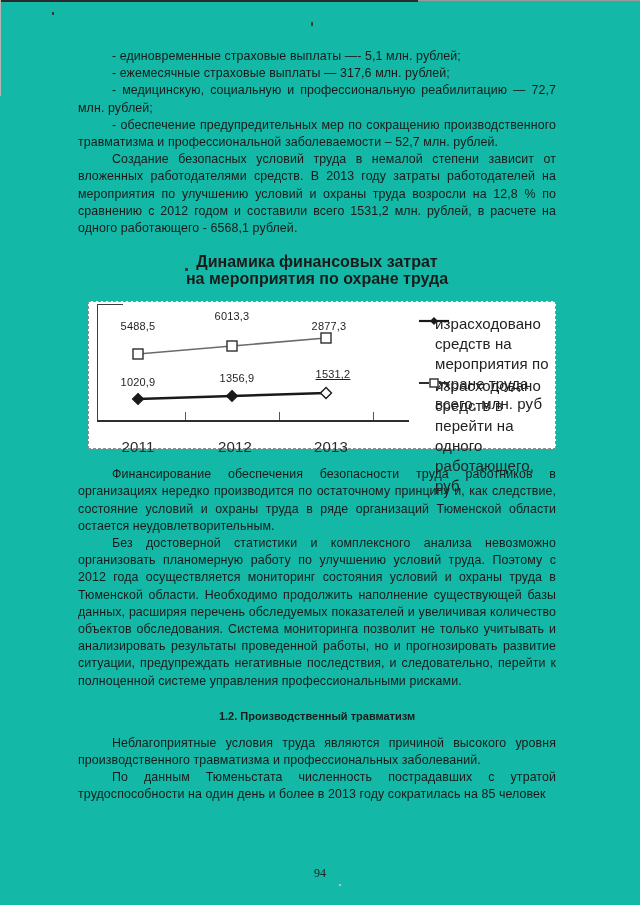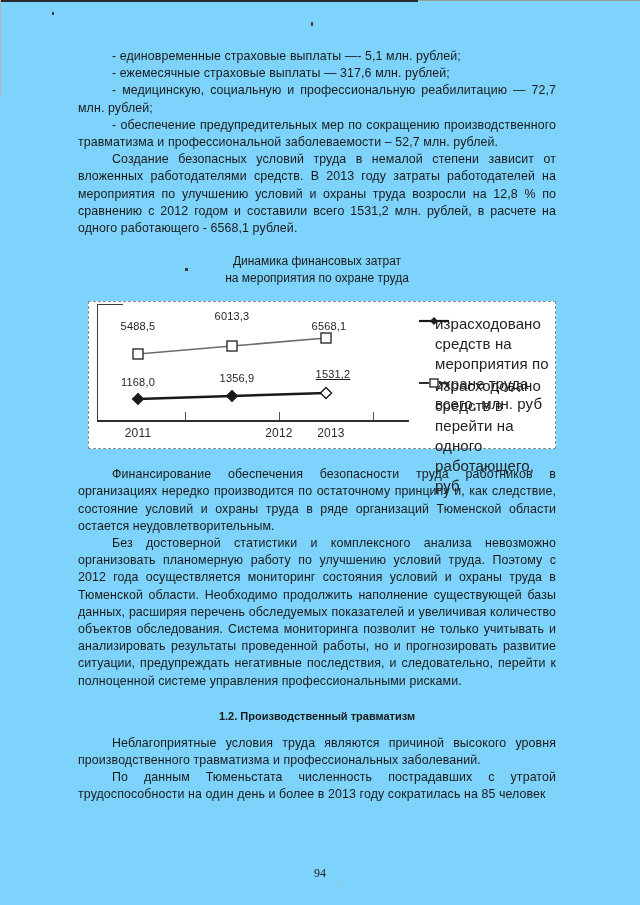--- a/index.html
+++ b/index.html
@@ -4,21 +4,21 @@
 <style>
   html, body {
     margin: 0;
     padding: 0;
     background: #ffffff;
   }
   .page {
     position: relative;
     width: 640px;
     height: 905px;
-    background: #7dd3fc;
+    background: #14b8a6;
     font-family: "Liberation Sans", sans-serif;
     color: #1a1a1a;
     overflow: hidden;
   }
   
   .scan-edge-top {
     position: absolute;
     top: 0; left: 0;
     width: 418px;
     height: 2px;
@@ -63,22 +63,22 @@
     letter-spacing: 0.1px;
   }
   p.body .ind {
     display: inline-block;
     width: 34px;
   }
 
   .chart-title {
     margin: 16px 0 0 0;
     text-align: center;
-    font-size: 12px;
-    font-weight: normal;
+    font-size: 16px;
+    font-weight: bold;
     line-height: 17px;
   }
 
   
   .chart-wrap {
     position: relative;
     margin: 14px 0 0 10px;
     width: 468px;
     height: 148px;
     border: 1px dashed #8e8e8e;
@@ -116,22 +116,22 @@
     width: 1px;
     height: 8px;
     background: #555;
   }
   .axis-tick.t1 { left: 96px; }
   .axis-tick.t2 { left: 190px; }
   .axis-tick.t3 { left: 284px; }
 
   .xlabel {
     position: absolute;
-    top: 124px;
-    font-size: 12px;
+    top: 136px;
+    font-size: 15px;
     color: #2b2b2b;
     transform: translateX(-50%);
     letter-spacing: 0.2px;
   }
 
   .dlabel {
     position: absolute;
     font-size: 11px;
     color: #1f1f1f;
     transform: translateX(-50%);
@@ -241,28 +241,28 @@
           <rect x="232" y="31" width="10" height="10" fill="#ffffff" stroke="#2e2e2e" stroke-width="1.4"></rect>
 
           <polyline points="49,97 143,94 237,91" fill="none" stroke="#1a1a1a" stroke-width="2.4"></polyline>
           <polygon points="49,91.5 54.5,97 49,102.5 43.5,97" fill="#1a1a1a" stroke="#1a1a1a" stroke-width="1.2"></polygon>
           <polygon points="143,88.5 148.5,94 143,99.5 137.5,94" fill="#1a1a1a" stroke="#1a1a1a" stroke-width="1.2"></polygon>
           <polygon points="237,85.5 242.5,91 237,96.5 231.5,91" fill="#ffffff" stroke="#1a1a1a" stroke-width="1.4"></polygon>
         </svg>
 
         <div class="dlabel" style="left:49px;  top:18px;">5488,5</div>
         <div class="dlabel" style="left:143px; top:8px;">6013,3</div>
-        <div class="dlabel" style="left:240px; top:18px;">6568,1</div>
-
-        <div class="dlabel" style="left:49px;  top:74px;">1168,0</div>
+        <div class="dlabel" style="left:240px; top:18px;">2877,3</div>
+
+        <div class="dlabel" style="left:49px;  top:74px;">1020,9</div>
         <div class="dlabel" style="left:148px; top:70px;">1356,9</div>
         <div class="dlabel" style="left:244px; top:66px;text-decoration:underline;">1531,2</div>
 
         <div class="xlabel" style="left:49px;">2011</div>
-        <div class="xlabel" style="left:146px;margin-left:44px;">2012</div>
+        <div class="xlabel" style="left:146px;">2012</div>
         <div class="xlabel" style="left:242px;">2013</div>
 
         <div class="legend">
 
           <div class="legend-entry e1">
             <svg class="legend-mark" viewBox="0 0 30 10">
               <line x1="0" y1="5" x2="30" y2="5" stroke="#1a1a1a" stroke-width="2.2"></line>
               <polygon points="15,1 19,5 15,9 11,5" fill="#1a1a1a"></polygon>
             </svg>
             <span class="legend-text">

